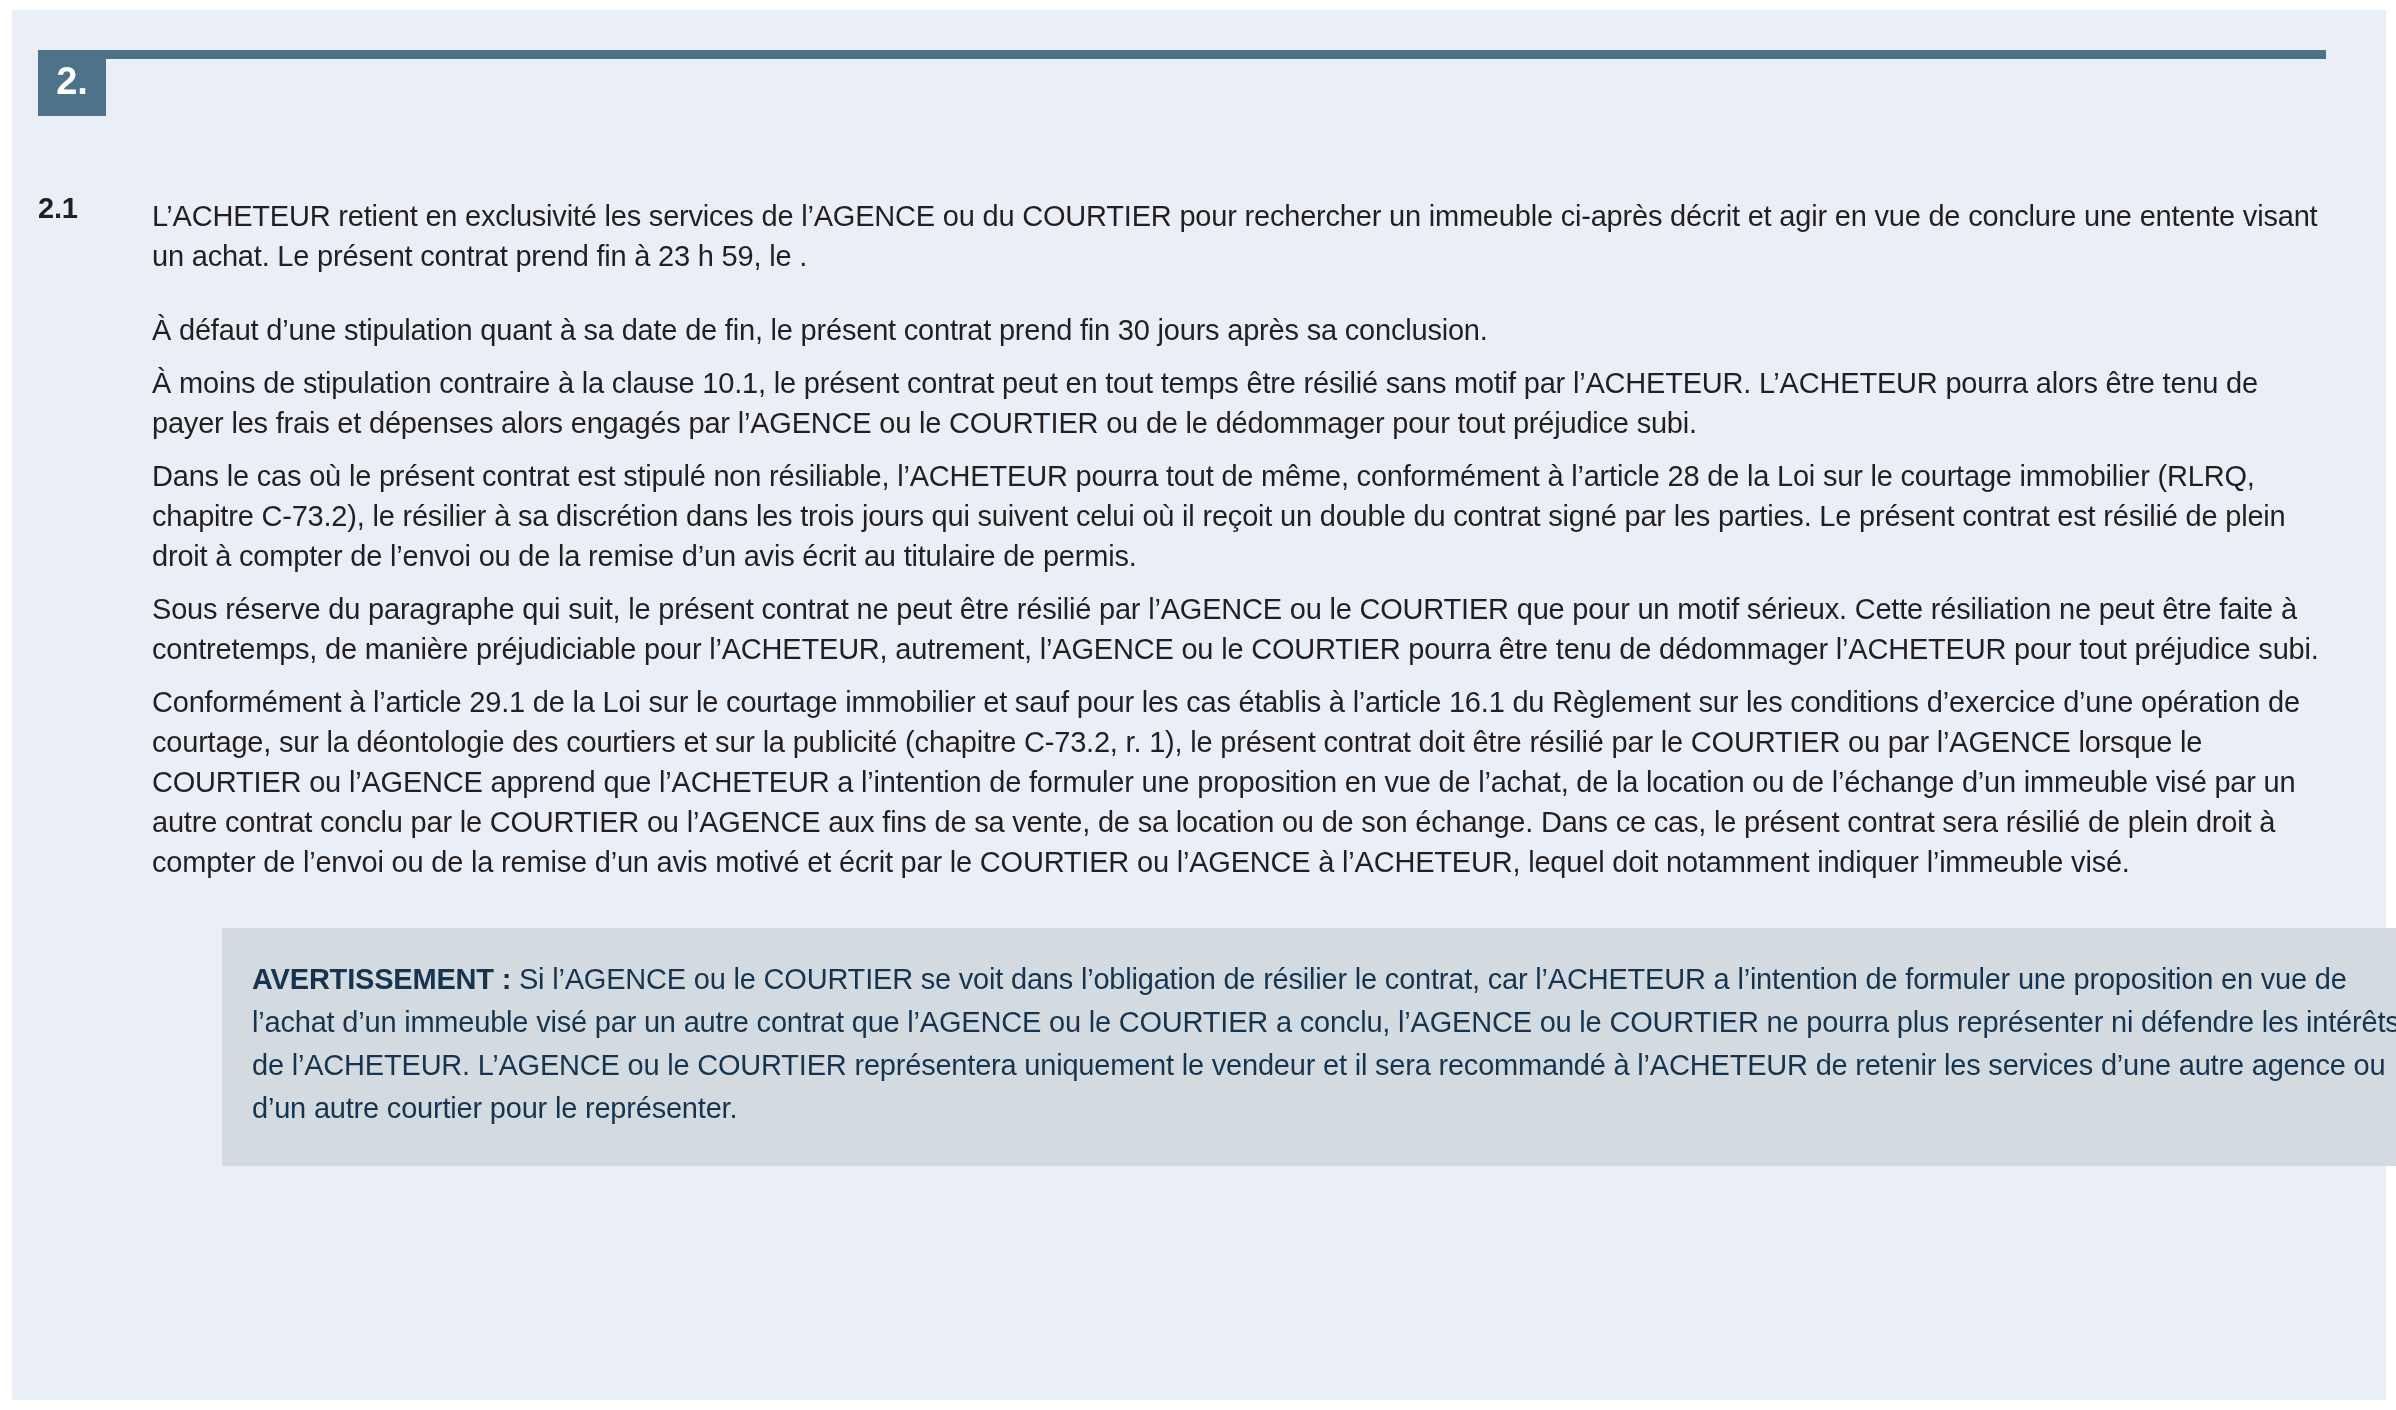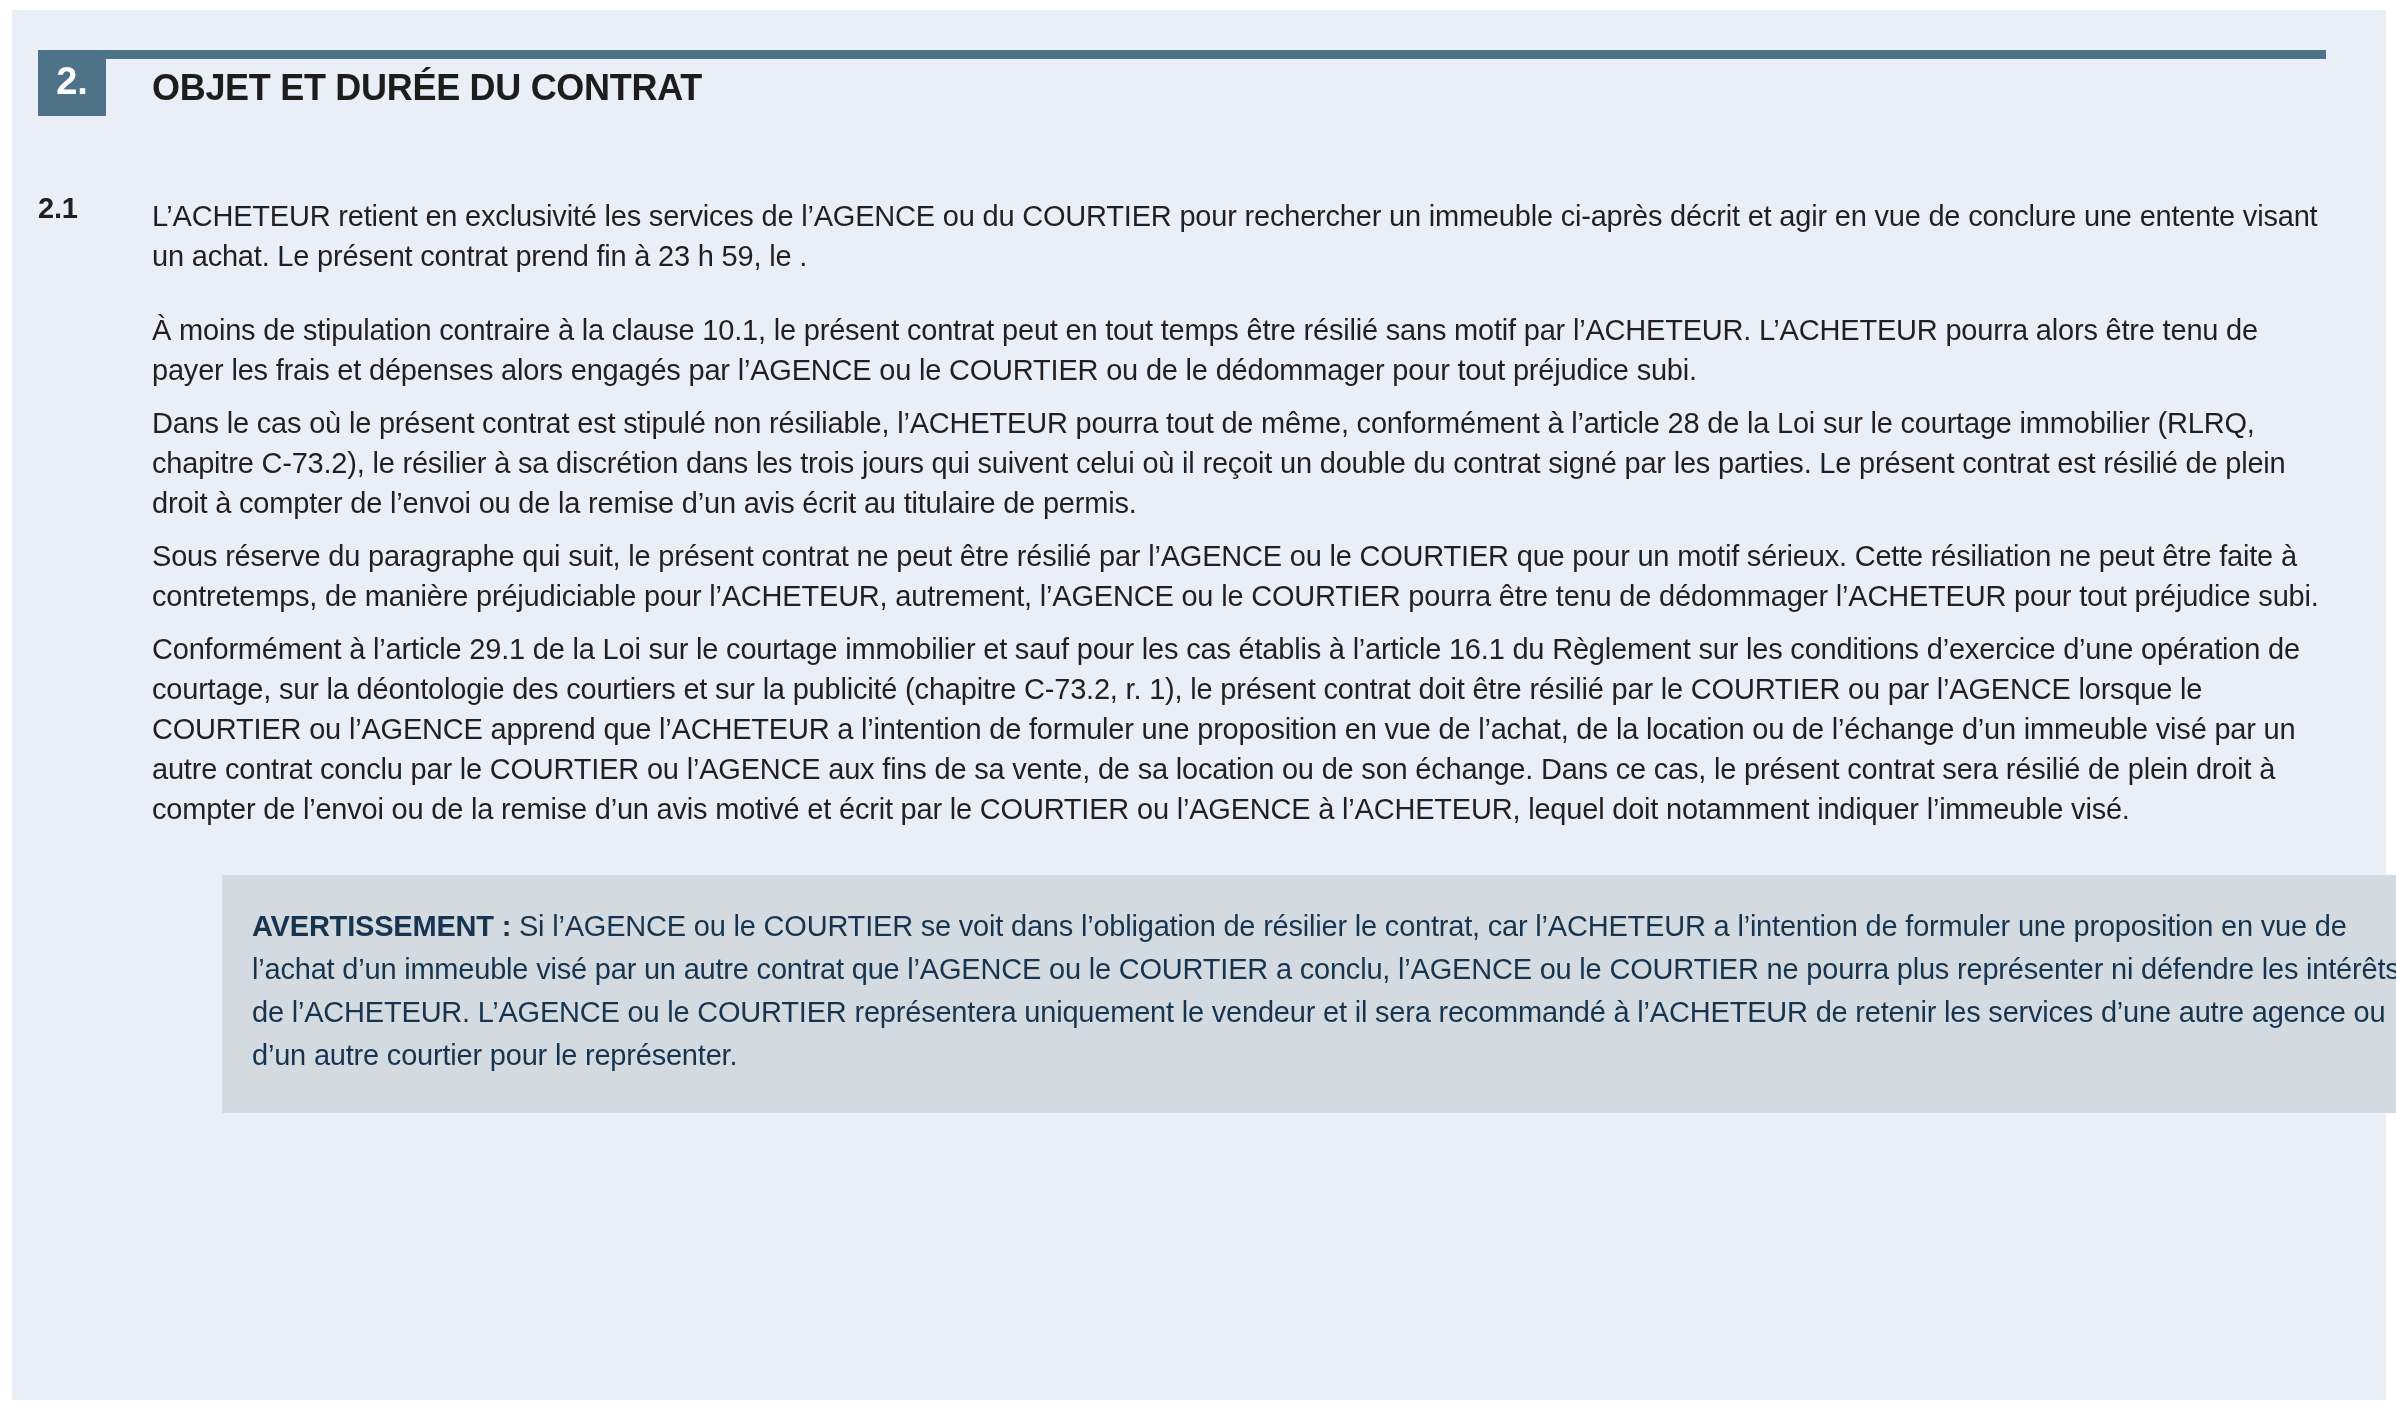--- a/index.html
+++ b/index.html
@@ -123,33 +123,33 @@
   .warning-label{ font-weight:bold; }
 </style>
 </head>
 <body>
 
 <div class="sheet">
 
   <div class="section-header">
     <div class="header-rule"></div>
     <div class="section-badge">2.</div>
-    <div class="section-title">OBJET ET DURÉE DU CONTRAT</div>
   </div>
 
   <div class="content">
     <div class="clause-row">
       <div class="clause-num">2.1</div>
       <div class="clause-body">
 
         <div class="p1">
           <span class="lead">L’ACHETEUR retient en exclusivité les services de l’AGENCE ou du COURTIER pour rechercher un immeuble ci-après décrit et agir en vue de conclure une entente visant un achat. Le présent contrat prend fin à 23 h 59, le</span><span> .</span>
         </div>
 
         <div>
+            <p class="para"><span>À défaut d’une stipulation quant à sa date de fin, le présent contrat prend fin 30 jours après sa conclusion.</span></p>
             <p class="para"><span>À moins de stipulation contraire à la clause 10.1, le présent contrat peut en tout temps être résilié sans motif par l’ACHETEUR. L’ACHETEUR pourra alors être tenu de payer les frais et dépenses alors engagés par l’AGENCE ou le COURTIER ou de le dédommager pour tout préjudice subi.</span></p>
             <p class="para"><span>Dans le cas où le présent contrat est stipulé non résiliable, l’ACHETEUR pourra tout de même, conformément à l’article 28 de la </span><span class="it">Loi sur le courtage immobilier</span><span> (RLRQ, chapitre C-73.2), le résilier à sa discrétion dans les trois jours qui suivent celui où il reçoit un double du contrat signé par les parties. Le présent contrat est résilié de plein droit à compter de l’envoi ou de la remise d’un avis écrit au titulaire de permis.</span></p>
             <p class="para"><span>Sous réserve du paragraphe qui suit, le présent contrat ne peut être résilié par l’AGENCE ou le COURTIER que pour un motif sérieux. Cette résiliation ne peut être faite à contretemps, de manière préjudiciable pour l’ACHETEUR, autrement, l’AGENCE ou le COURTIER pourra être tenu de dédommager l’ACHETEUR pour tout préjudice subi.</span></p>
             <p class="para"><span>Conformément à l’article 29.1 de la </span><span class="it">Loi sur le courtage immobilier</span><span> et sauf pour les cas établis à l’article 16.1 du </span><span class="it">Règlement sur les conditions d’exercice d’une opération de courtage, sur la déontologie des courtiers et sur la publicité</span><span> (chapitre C-73.2, r. 1), le présent contrat doit être résilié par le COURTIER ou par l’AGENCE lorsque le COURTIER ou l’AGENCE apprend que l’ACHETEUR a l’intention de formuler une proposition en vue de l’achat, de la location ou de l’échange d’un immeuble visé par un autre contrat conclu par le COURTIER ou l’AGENCE aux fins de sa vente, de sa location ou de son échange. Dans ce cas, le présent contrat sera résilié de plein droit à compter de l’envoi ou de la remise d’un avis motivé et écrit par le COURTIER ou l’AGENCE à l’ACHETEUR, lequel doit notamment indiquer l’immeuble visé.</span></p>
           </div>
 
         <div class="warning-box">
           <span class="warning-label">AVERTISSEMENT :</span><span> Si l’AGENCE ou le COURTIER se voit dans l’obligation de résilier le contrat, car l’ACHETEUR a l’intention de formuler une proposition en vue de l’achat d’un immeuble visé par un autre contrat que l’AGENCE ou le COURTIER a conclu, l’AGENCE ou le COURTIER ne pourra plus représenter ni défendre les intérêts de l’ACHETEUR. L’AGENCE ou le COURTIER représentera uniquement le vendeur et il sera recommandé à l’ACHETEUR de retenir les services d’une autre agence ou d’un autre courtier pour le représenter.</span>
         </div>
 

